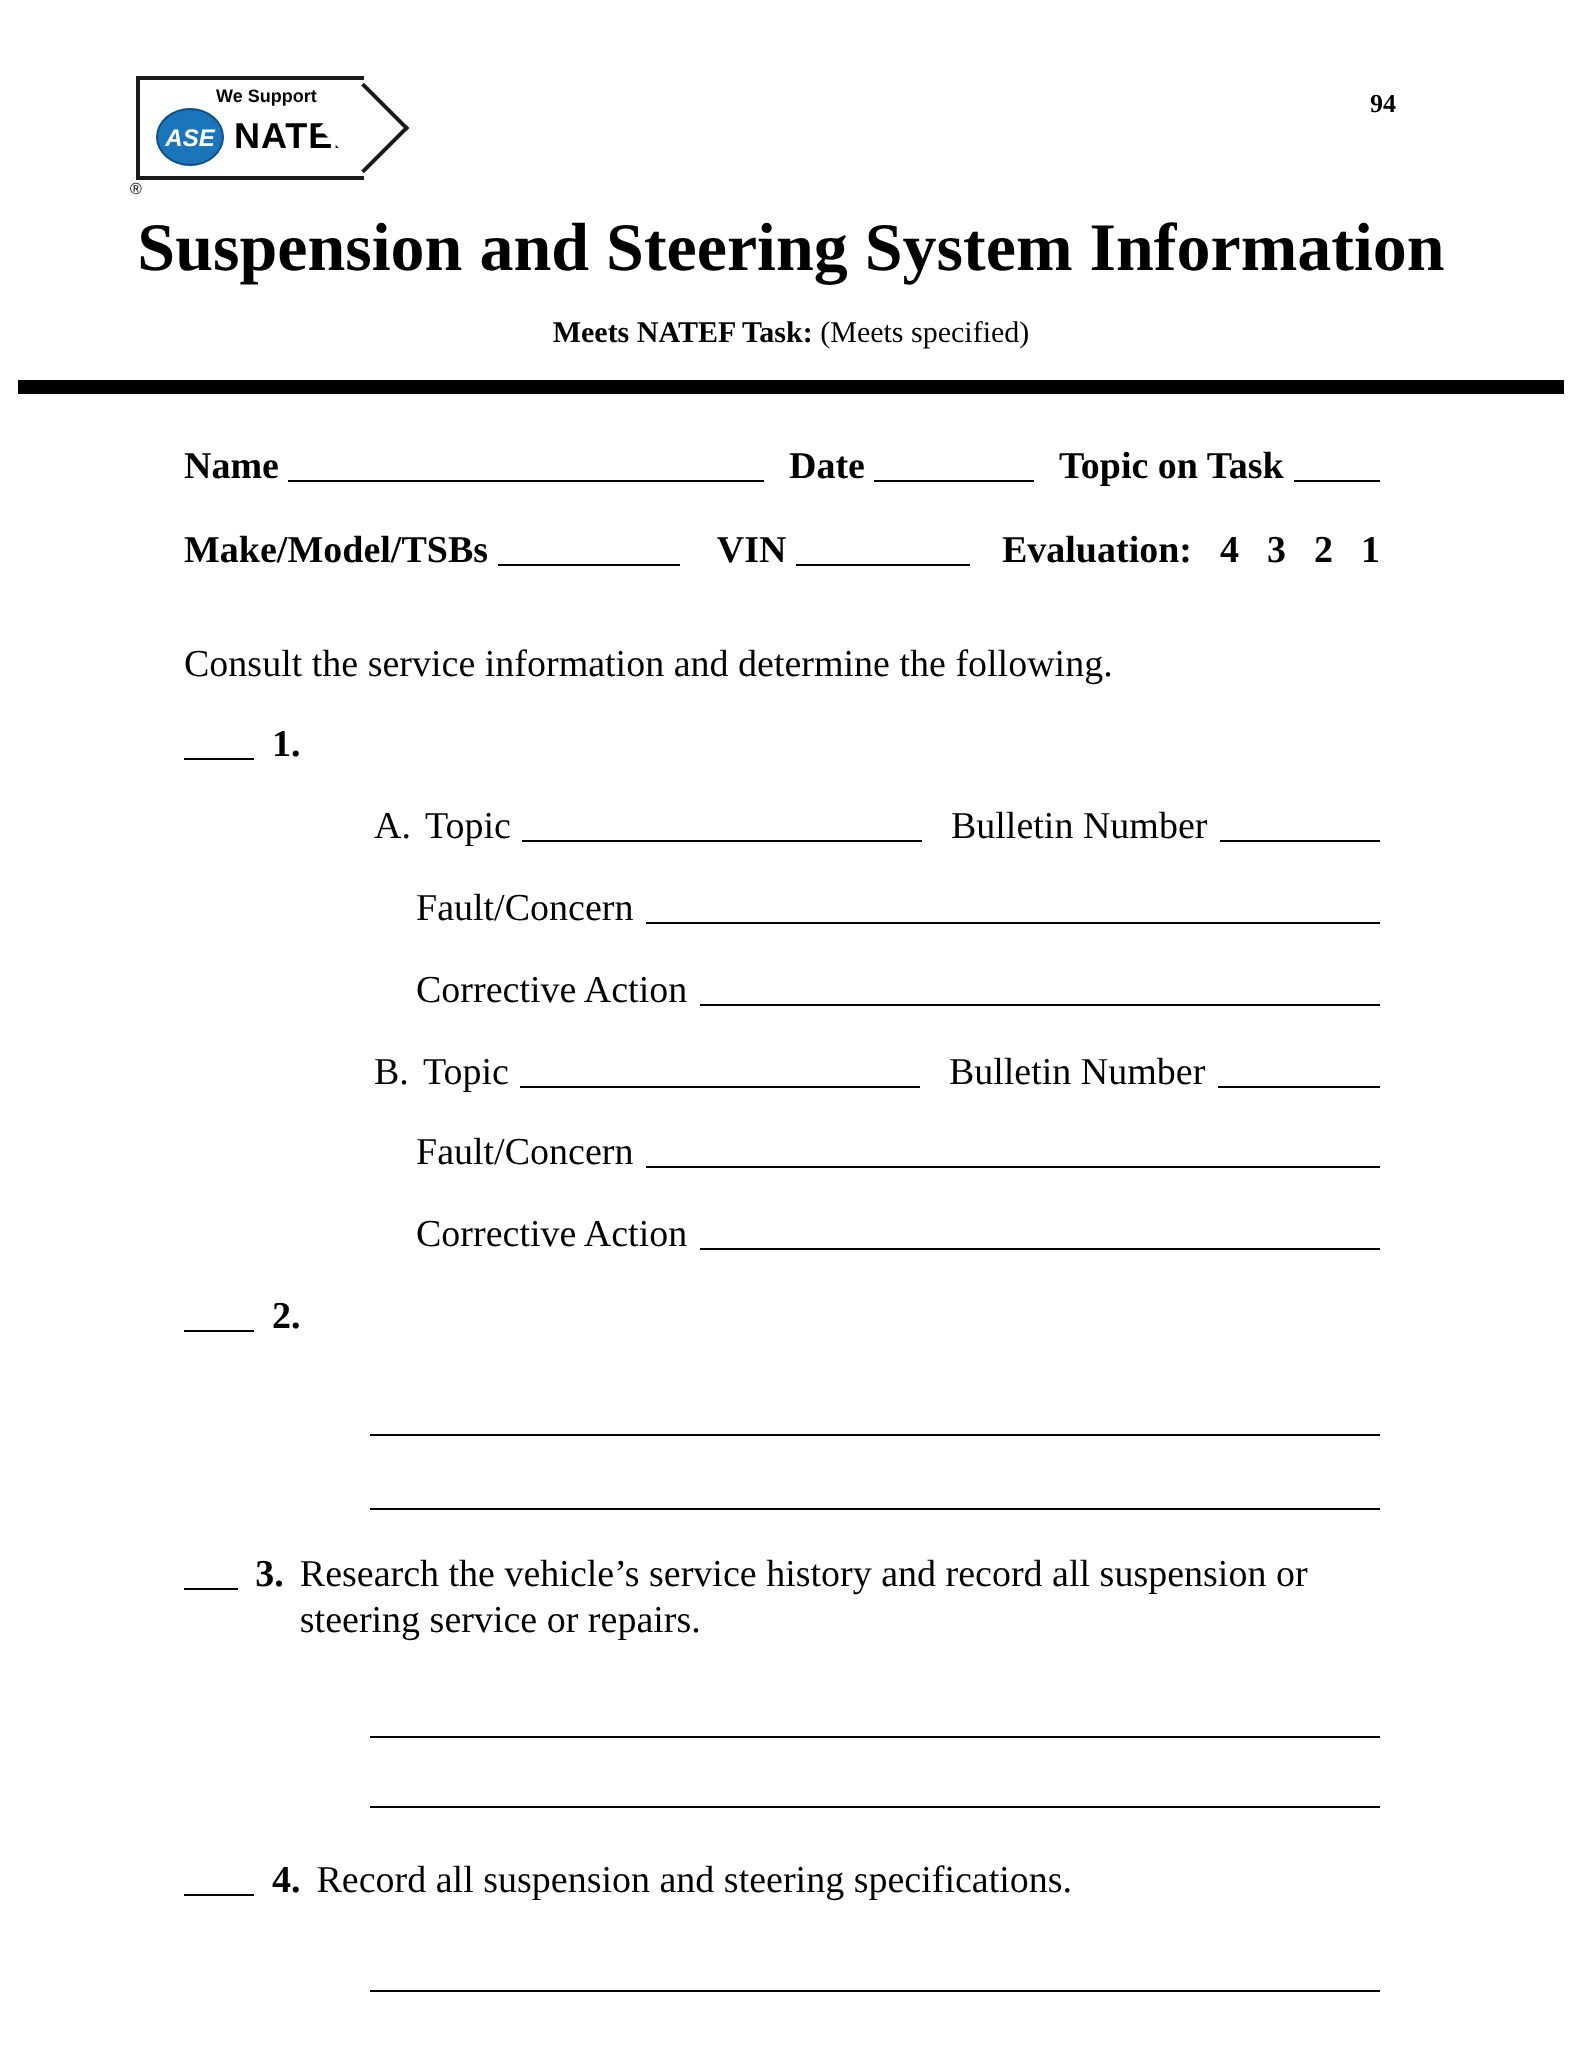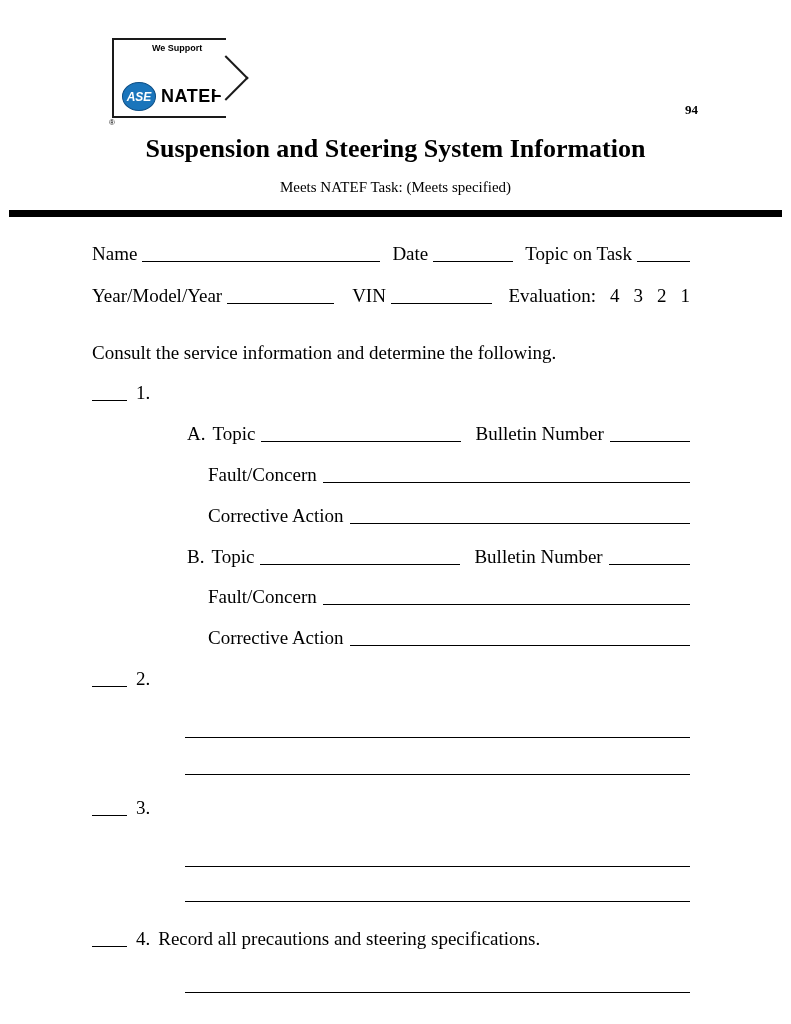--- a/index.html
+++ b/index.html
@@ -3,41 +3,41 @@
 <meta charset="utf-8">
 <style>
   html, body { margin: 0; padding: 0; }
   body {
     width: 791px; height: 1024px; background: #ffffff; color: #000;
     font-family: "Liberation Serif", serif;
   }
   .page { position: relative; width: 791px; height: 1024px; background: #fff; overflow: hidden; }
 
   
-  .top-row { display: flex; justify-content: space-between; align-items: flex-end; padding: 38px 93px 0 112px; }
+  .top-row { display: flex; justify-content: space-between; align-items: flex-start; padding: 38px 93px 0 68px; }
   .logo { display: flex; align-items: center; position: relative; }
   .logo-box { border: 2px solid #1a1a1a; border-right: none; background: #fff; padding: 3px 4px 5px 8px; display: flex; flex-direction: column; }
   .we-support { font-family: "Liberation Sans", sans-serif; font-size: 9px; font-weight: bold; margin: 0 0 1px 30px; }
-  .logo-main { display: flex; align-items: center; gap: 5px; margin-top: 28px; }
+  .logo-main { display: flex; align-items: center; gap: 5px; }
   .ase-badge { width: 32px; height: 27px; background: #1b75bb; border: 1px solid #0e4f86; border-radius: 50%;
     color: #fff; font-family: "Liberation Sans", sans-serif; font-weight: bold; font-style: italic; font-size: 12px;
     display: flex; align-items: center; justify-content: center; }
   .natef { font-family: "Liberation Sans", sans-serif; font-weight: bold; font-size: 18px; letter-spacing: .5px; }
   .logo-arrow { width: 30px; height: 30px; border-top: 2px solid #1a1a1a; border-right: 2px solid #1a1a1a;
     transform: rotate(45deg); background: #fff; margin-left: -16px; }
   .reg { position: absolute; left: -3px; bottom: -9px; font-size: 8px; font-family: "Liberation Sans", sans-serif; }
   .page-number { font-size: 13px; font-weight: bold; padding-top: 6px; }
 
-  .title { font-size: 26px; font-weight: bold; text-align: center; margin: 16px 0 0 0; }
+  .title { font-size: 34px; font-weight: bold; text-align: center; margin: 16px 0 0 0; }
   .meets { text-align: center; font-size: 15px; margin-top: 15px; }
   .thick-rule { height: 7px; background: #000; margin: 14px 9px 0 9px; }
 
   .content { padding: 0 101px 0 92px; font-size: 19px; line-height: 1.2; }
   .row { display: flex; align-items: baseline; }
-  .b { font-weight: normal; }
+  .b { font-weight: bold; }
   .blank { display: inline-block; height: 14px; border-bottom: 1.5px solid #000; position: relative; top: 2px; }
   .fill { flex: 1 1 auto; }
   .intro { margin: 0; }
   .qblank { width: 35px; }
   .qnum { margin: 0 8px 0 9px; }
   .qtext { flex: 1 1 auto; }
   .sub { margin-left: 95px; }
   .sub2 { margin-left: 116px; }
   .ans { border-bottom: 1.5px solid #000; margin-left: 93px; }
 </style>
@@ -75,21 +75,21 @@
     <div class="row" style="margin-top:26px">
       <span class="b">Name</span>
       <span class="blank" style="width:238px;margin-left:5px"></span>
       <span class="b" style="margin-left:12px">Date</span>
       <span class="blank" style="width:80px;margin-left:5px"></span>
       <span class="b" style="margin-left:12px">Topic on Task</span>
       <span class="blank fill" style="margin-left:5px"></span>
     </div>
 
     <div class="row" style="margin-top:19px">
-      <span class="b">Year/Model/Year</span>
+      <span class="b">Make/Model/TSBs</span>
       <span class="blank" style="width:118px;margin-left:5px"></span>
       <span class="b" style="margin-left:18px">VIN</span>
       <span class="blank" style="width:112px;margin-left:5px"></span>
       <span class="b" style="margin-left:16px">Evaluation:</span>
       <span class="b" style="margin-left:14px">4</span>
       <span class="b" style="margin-left:14px">3</span>
       <span class="b" style="margin-left:14px">2</span>
       <span class="b" style="margin-left:14px">1</span>
     </div>
 
@@ -135,26 +135,27 @@
     <div class="row" style="margin-top:18px">
       <span class="blank qblank"></span>
       <span class="b qnum">2.</span>
     </div>
     <div class="ans" style="height:46px"></div>
     <div class="ans" style="height:36px"></div>
 
     <div class="row" style="margin-top:22px">
       <span class="blank qblank"></span>
       <span class="b qnum">3.</span>
+      <span class="qtext">Research the vehicle’s service history and record all suspension or steering service or repairs.</span>
     </div>
     <div class="ans" style="height:46px"></div>
     <div class="ans" style="height:34px"></div>
 
     <div class="row" style="margin-top:26px">
       <span class="blank qblank"></span>
       <span class="b qnum">4.</span>
-      <span class="qtext">Record all precautions and steering specifications.</span>
+      <span class="qtext">Record all suspension and steering specifications.</span>
     </div>
     <div class="ans" style="height:42px"></div>
     <div class="ans" style="height:35px"></div>
 
   </div>
 </div>
 
 </body></html>

